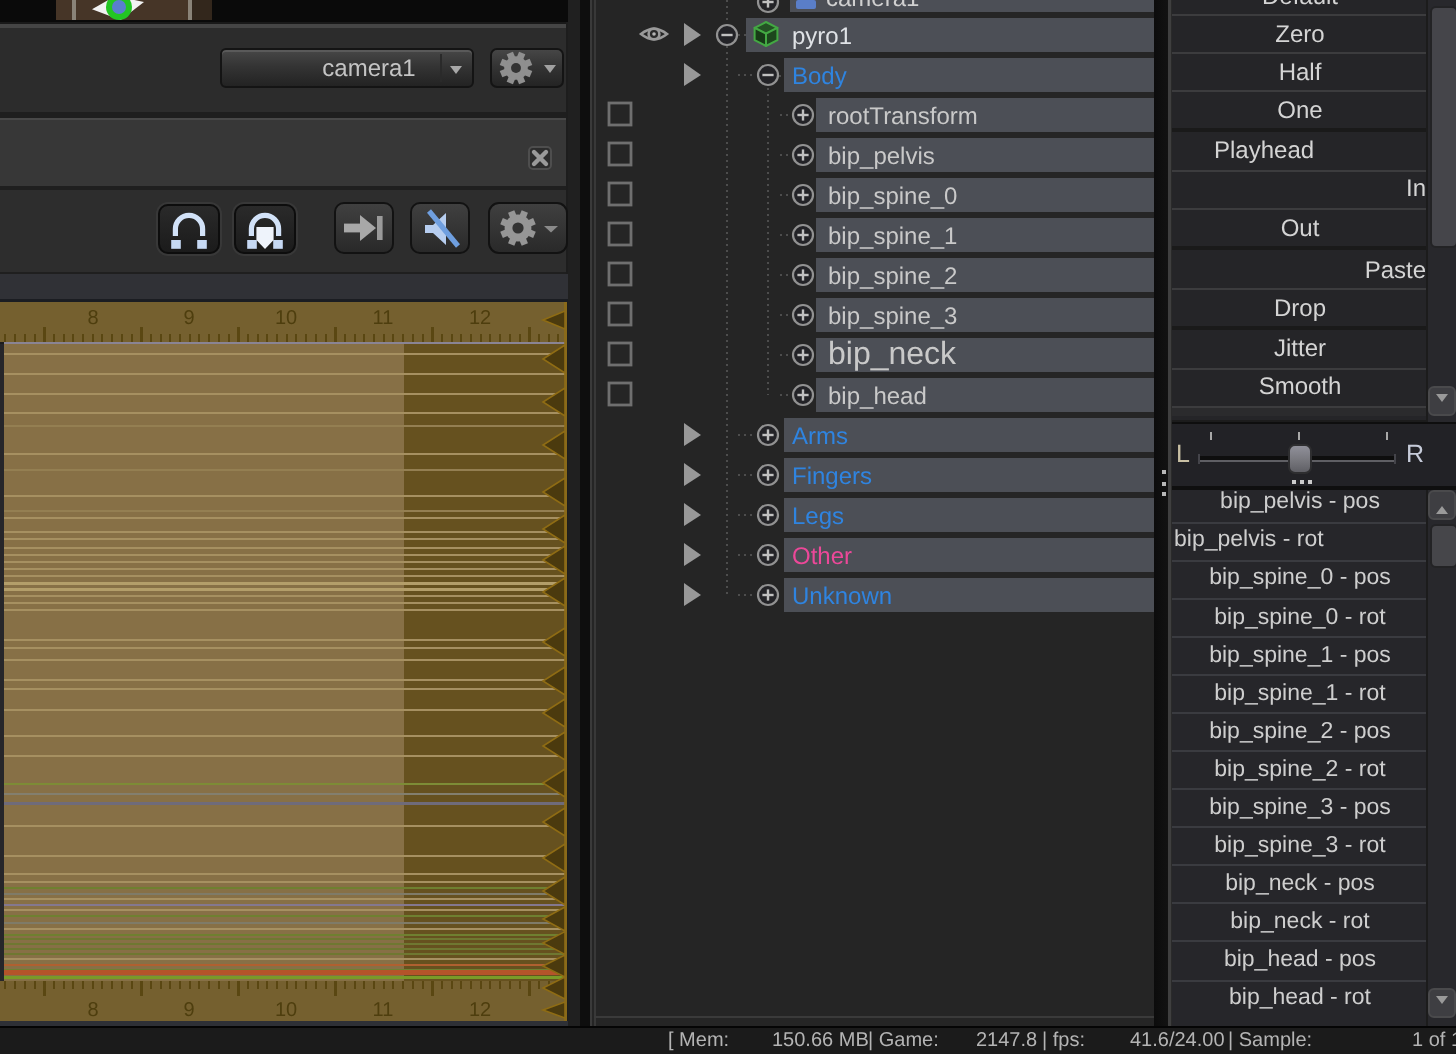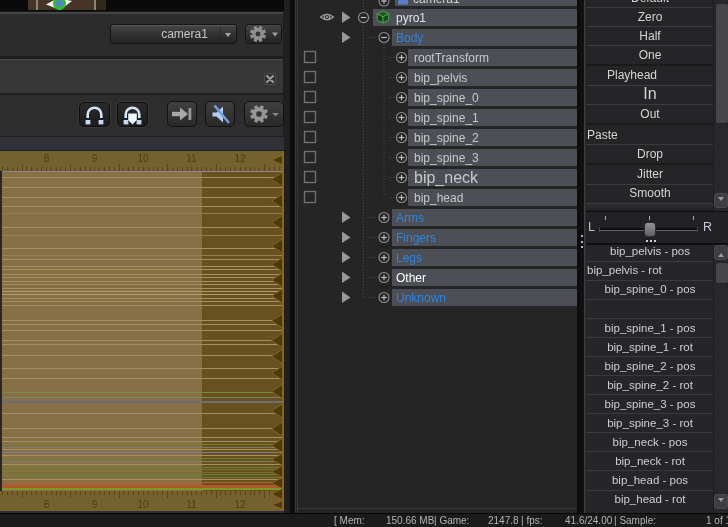--- a/index.html
+++ b/index.html
@@ -339,21 +339,21 @@
 <div style="position:absolute;left:414px;top:169.5px;height:16px;line-height:16px;font-size:16px;color:#c9c9c9;white-space:nowrap">bip_neck</div>
 <div style="position:absolute;left:408px;top:189px;width:169px;height:17px;background:#4c4f56"></div>
 <div style="position:absolute;left:414px;top:189.5px;height:16px;line-height:16px;font-size:12px;color:#c9c9c9;white-space:nowrap">bip_head</div>
 <div style="position:absolute;left:392px;top:209px;width:185px;height:17px;background:#4c4f56"></div>
 <div style="position:absolute;left:396px;top:209.5px;height:16px;line-height:16px;font-size:12px;color:#2f84e0;white-space:nowrap">Arms</div>
 <div style="position:absolute;left:392px;top:229px;width:185px;height:17px;background:#4c4f56"></div>
 <div style="position:absolute;left:396px;top:229.5px;height:16px;line-height:16px;font-size:12px;color:#2f84e0;white-space:nowrap">Fingers</div>
 <div style="position:absolute;left:392px;top:249px;width:185px;height:17px;background:#4c4f56"></div>
 <div style="position:absolute;left:396px;top:249.5px;height:16px;line-height:16px;font-size:12px;color:#2f84e0;white-space:nowrap">Legs</div>
 <div style="position:absolute;left:392px;top:269px;width:185px;height:17px;background:#4c4f56"></div>
-<div style="position:absolute;left:396px;top:269.5px;height:16px;line-height:16px;font-size:12px;color:#ffffff;white-space:nowrap">Other</div>
+<div style="position:absolute;left:396px;top:269.5px;height:16px;line-height:16px;font-size:12px;color:#ec4899;white-space:nowrap">Other</div>
 <div style="position:absolute;left:392px;top:289px;width:185px;height:17px;background:#4c4f56"></div>
 <div style="position:absolute;left:396px;top:289.5px;height:16px;line-height:16px;font-size:12px;color:#2f84e0;white-space:nowrap">Unknown</div>
 </div>
 <svg style="position:absolute;left:296px;top:0" width="281" height="513" viewBox="0 0 281 513">
 <line x1="67.5" y1="0" x2="67.5" y2="12" stroke="#4d4d4d" stroke-width="1" stroke-dasharray="1,2"></line>
 <line x1="67.5" y1="23" x2="67.5" y2="297.5" stroke="#4d4d4d" stroke-width="1" stroke-dasharray="1,2"></line>
 <line x1="88" y1="44" x2="88" y2="197.5" stroke="#4d4d4d" stroke-width="1" stroke-dasharray="1,2"></line>
 <line x1="73" y1="37.5" x2="82" y2="37.5" stroke="#4d4d4d" stroke-width="1" stroke-dasharray="1,2"></line>
 <line x1="94" y1="57.5" x2="100" y2="57.5" stroke="#4d4d4d" stroke-width="1" stroke-dasharray="1,2"></line>
 <line x1="94" y1="77.5" x2="100" y2="77.5" stroke="#4d4d4d" stroke-width="1" stroke-dasharray="1,2"></line>
@@ -455,23 +455,23 @@
 <div style="position:absolute;left:586px;top:183.5px;width:127px;height:1px;background:#3c3c3e"></div>
 <div style="position:absolute;left:586px;top:202.5px;width:127px;height:1px;background:#3c3c3e"></div>
 <div style="position:absolute;left:586px;top:63.5px;width:127px;height:2.5px;background:#1a1a1a"></div>
 <div style="position:absolute;left:586px;top:122.5px;width:127px;height:2.5px;background:#1a1a1a"></div>
 <div style="position:absolute;left:586px;top:162.5px;width:127px;height:2.5px;background:#1a1a1a"></div>
 <div style="position:absolute;left:587px;top:-10.5px;width:126px;height:16px;line-height:16px;font-size:12px;color:#d4d4d4;text-align:center">Default</div>
 <div style="position:absolute;left:587px;top:8.5px;width:126px;height:16px;line-height:16px;font-size:12px;color:#d4d4d4;text-align:center">Zero</div>
 <div style="position:absolute;left:587px;top:27.5px;width:126px;height:16px;line-height:16px;font-size:12px;color:#d4d4d4;text-align:center">Half</div>
 <div style="position:absolute;left:587px;top:46.5px;width:126px;height:16px;line-height:16px;font-size:12px;color:#d4d4d4;text-align:center">One</div>
 <div style="position:absolute;left:607px;top:67px;width:126px;height:16px;line-height:16px;font-size:12px;color:#d4d4d4;text-align:left">Playhead</div>
-<div style="position:absolute;left:587px;top:86px;width:126px;height:16px;line-height:16px;font-size:16px;color:#d4d4d4;text-align:center">In</div>
+<div style="position:absolute;left:587px;top:86px;width:126px;height:16px;line-height:16px;font-size:12px;color:#d4d4d4;text-align:right">In</div>
 <div style="position:absolute;left:587px;top:105.5px;width:126px;height:16px;line-height:16px;font-size:12px;color:#d4d4d4;text-align:center">Out</div>
-<div style="position:absolute;left:587px;top:126.5px;width:126px;height:16px;line-height:16px;font-size:12px;color:#d4d4d4;text-align:left">Paste</div>
+<div style="position:absolute;left:587px;top:126.5px;width:126px;height:16px;line-height:16px;font-size:12px;color:#d4d4d4;text-align:right">Paste</div>
 <div style="position:absolute;left:587px;top:166px;width:126px;height:16px;line-height:16px;font-size:12px;color:#d4d4d4;text-align:center">Jitter</div>
 <div style="position:absolute;left:587px;top:145.5px;width:126px;height:16px;line-height:16px;font-size:12px;color:#d4d4d4;text-align:center">Drop</div>
 <div style="position:absolute;left:587px;top:185px;width:126px;height:16px;line-height:16px;font-size:12px;color:#d4d4d4;text-align:center">Smooth</div>
 <div style="position:absolute;left:586px;top:203.5px;width:127px;height:4.5px;background:#2b2b2d"></div>
 <div style="position:absolute;left:713px;top:0;width:1px;height:210px;background:#1c1c1c"></div>
 <div style="position:absolute;left:714px;top:0;width:14px;height:211px;background:#28282c"></div>
 <div style="position:absolute;left:715px;top:3px;width:12px;height:119px;background:#45454a;border:1px solid #232325;border-radius:3px"></div>
 <div style="position:absolute;left:714px;top:192.5px;width:14px;height:15px;background:#3e3e42;border:1px solid #4a4a4c;border-radius:3px;box-sizing:border-box"></div>
 <div style="position:absolute;left:717.5px;top:197px;width:0;height:0;border-left:3.5px solid transparent;border-right:3.5px solid transparent;border-top:4px solid #9a9a9a"></div>
 <div style="position:absolute;left:586px;top:210.5px;width:142px;height:1.5px;background:#0e0e0e"></div>
@@ -489,20 +489,21 @@
 <div style="position:absolute;left:645.5px;top:239.5px;width:2px;height:2px;background:#cccccc"></div>
 <div style="position:absolute;left:649.5px;top:239.5px;width:2px;height:2px;background:#cccccc"></div>
 <div style="position:absolute;left:653.5px;top:239.5px;width:2px;height:2px;background:#cccccc"></div>
 <div style="position:absolute;left:586px;top:243px;width:142px;height:1.5px;background:#0f0f0f"></div>
 <div style="position:absolute;left:586px;top:244.5px;width:128px;height:268.5px;background:#26262a"></div>
 <div style="position:absolute;left:587px;top:243.3px;width:126px;height:16px;line-height:16px;font-size:11.5px;color:#cecece;text-align:center;white-space:nowrap">bip_pelvis - pos</div>
 <div style="position:absolute;left:587px;top:262.4px;width:126px;height:16px;line-height:16px;font-size:11.5px;color:#cecece;white-space:nowrap">bip_pelvis - rot</div>
 <div style="position:absolute;left:586px;top:260.9px;width:127px;height:1px;background:#3a3b40"></div>
 <div style="position:absolute;left:587px;top:281.4px;width:126px;height:16px;line-height:16px;font-size:11.5px;color:#cecece;text-align:center;white-space:nowrap">bip_spine_0 - pos</div>
 <div style="position:absolute;left:586px;top:279.9px;width:127px;height:1px;background:#3a3b40"></div>
+<div style="position:absolute;left:587px;top:300.5px;width:126px;height:16px;line-height:16px;font-size:11.5px;color:#cecece;text-align:center;white-space:nowrap">bip_spine_0 - rot</div>
 <div style="position:absolute;left:586px;top:299.0px;width:127px;height:1px;background:#3a3b40"></div>
 <div style="position:absolute;left:587px;top:319.5px;width:126px;height:16px;line-height:16px;font-size:11.5px;color:#cecece;text-align:center;white-space:nowrap">bip_spine_1 - pos</div>
 <div style="position:absolute;left:586px;top:318.0px;width:127px;height:1px;background:#3a3b40"></div>
 <div style="position:absolute;left:587px;top:338.6px;width:126px;height:16px;line-height:16px;font-size:11.5px;color:#cecece;text-align:center;white-space:nowrap">bip_spine_1 - rot</div>
 <div style="position:absolute;left:586px;top:337.1px;width:127px;height:1px;background:#3a3b40"></div>
 <div style="position:absolute;left:587px;top:357.6px;width:126px;height:16px;line-height:16px;font-size:11.5px;color:#cecece;text-align:center;white-space:nowrap">bip_spine_2 - pos</div>
 <div style="position:absolute;left:586px;top:356.1px;width:127px;height:1px;background:#3a3b40"></div>
 <div style="position:absolute;left:587px;top:376.6px;width:126px;height:32px;line-height:16px;font-size:11.5px;color:#cecece;text-align:center;white-space:nowrap">bip_spine_2 - rot</div>
 <div style="position:absolute;left:586px;top:375.1px;width:127px;height:1px;background:#3a3b40"></div>
 <div style="position:absolute;left:587px;top:395.7px;width:126px;height:16px;line-height:16px;font-size:11.5px;color:#cecece;text-align:center;white-space:nowrap">bip_spine_3 - pos</div>

